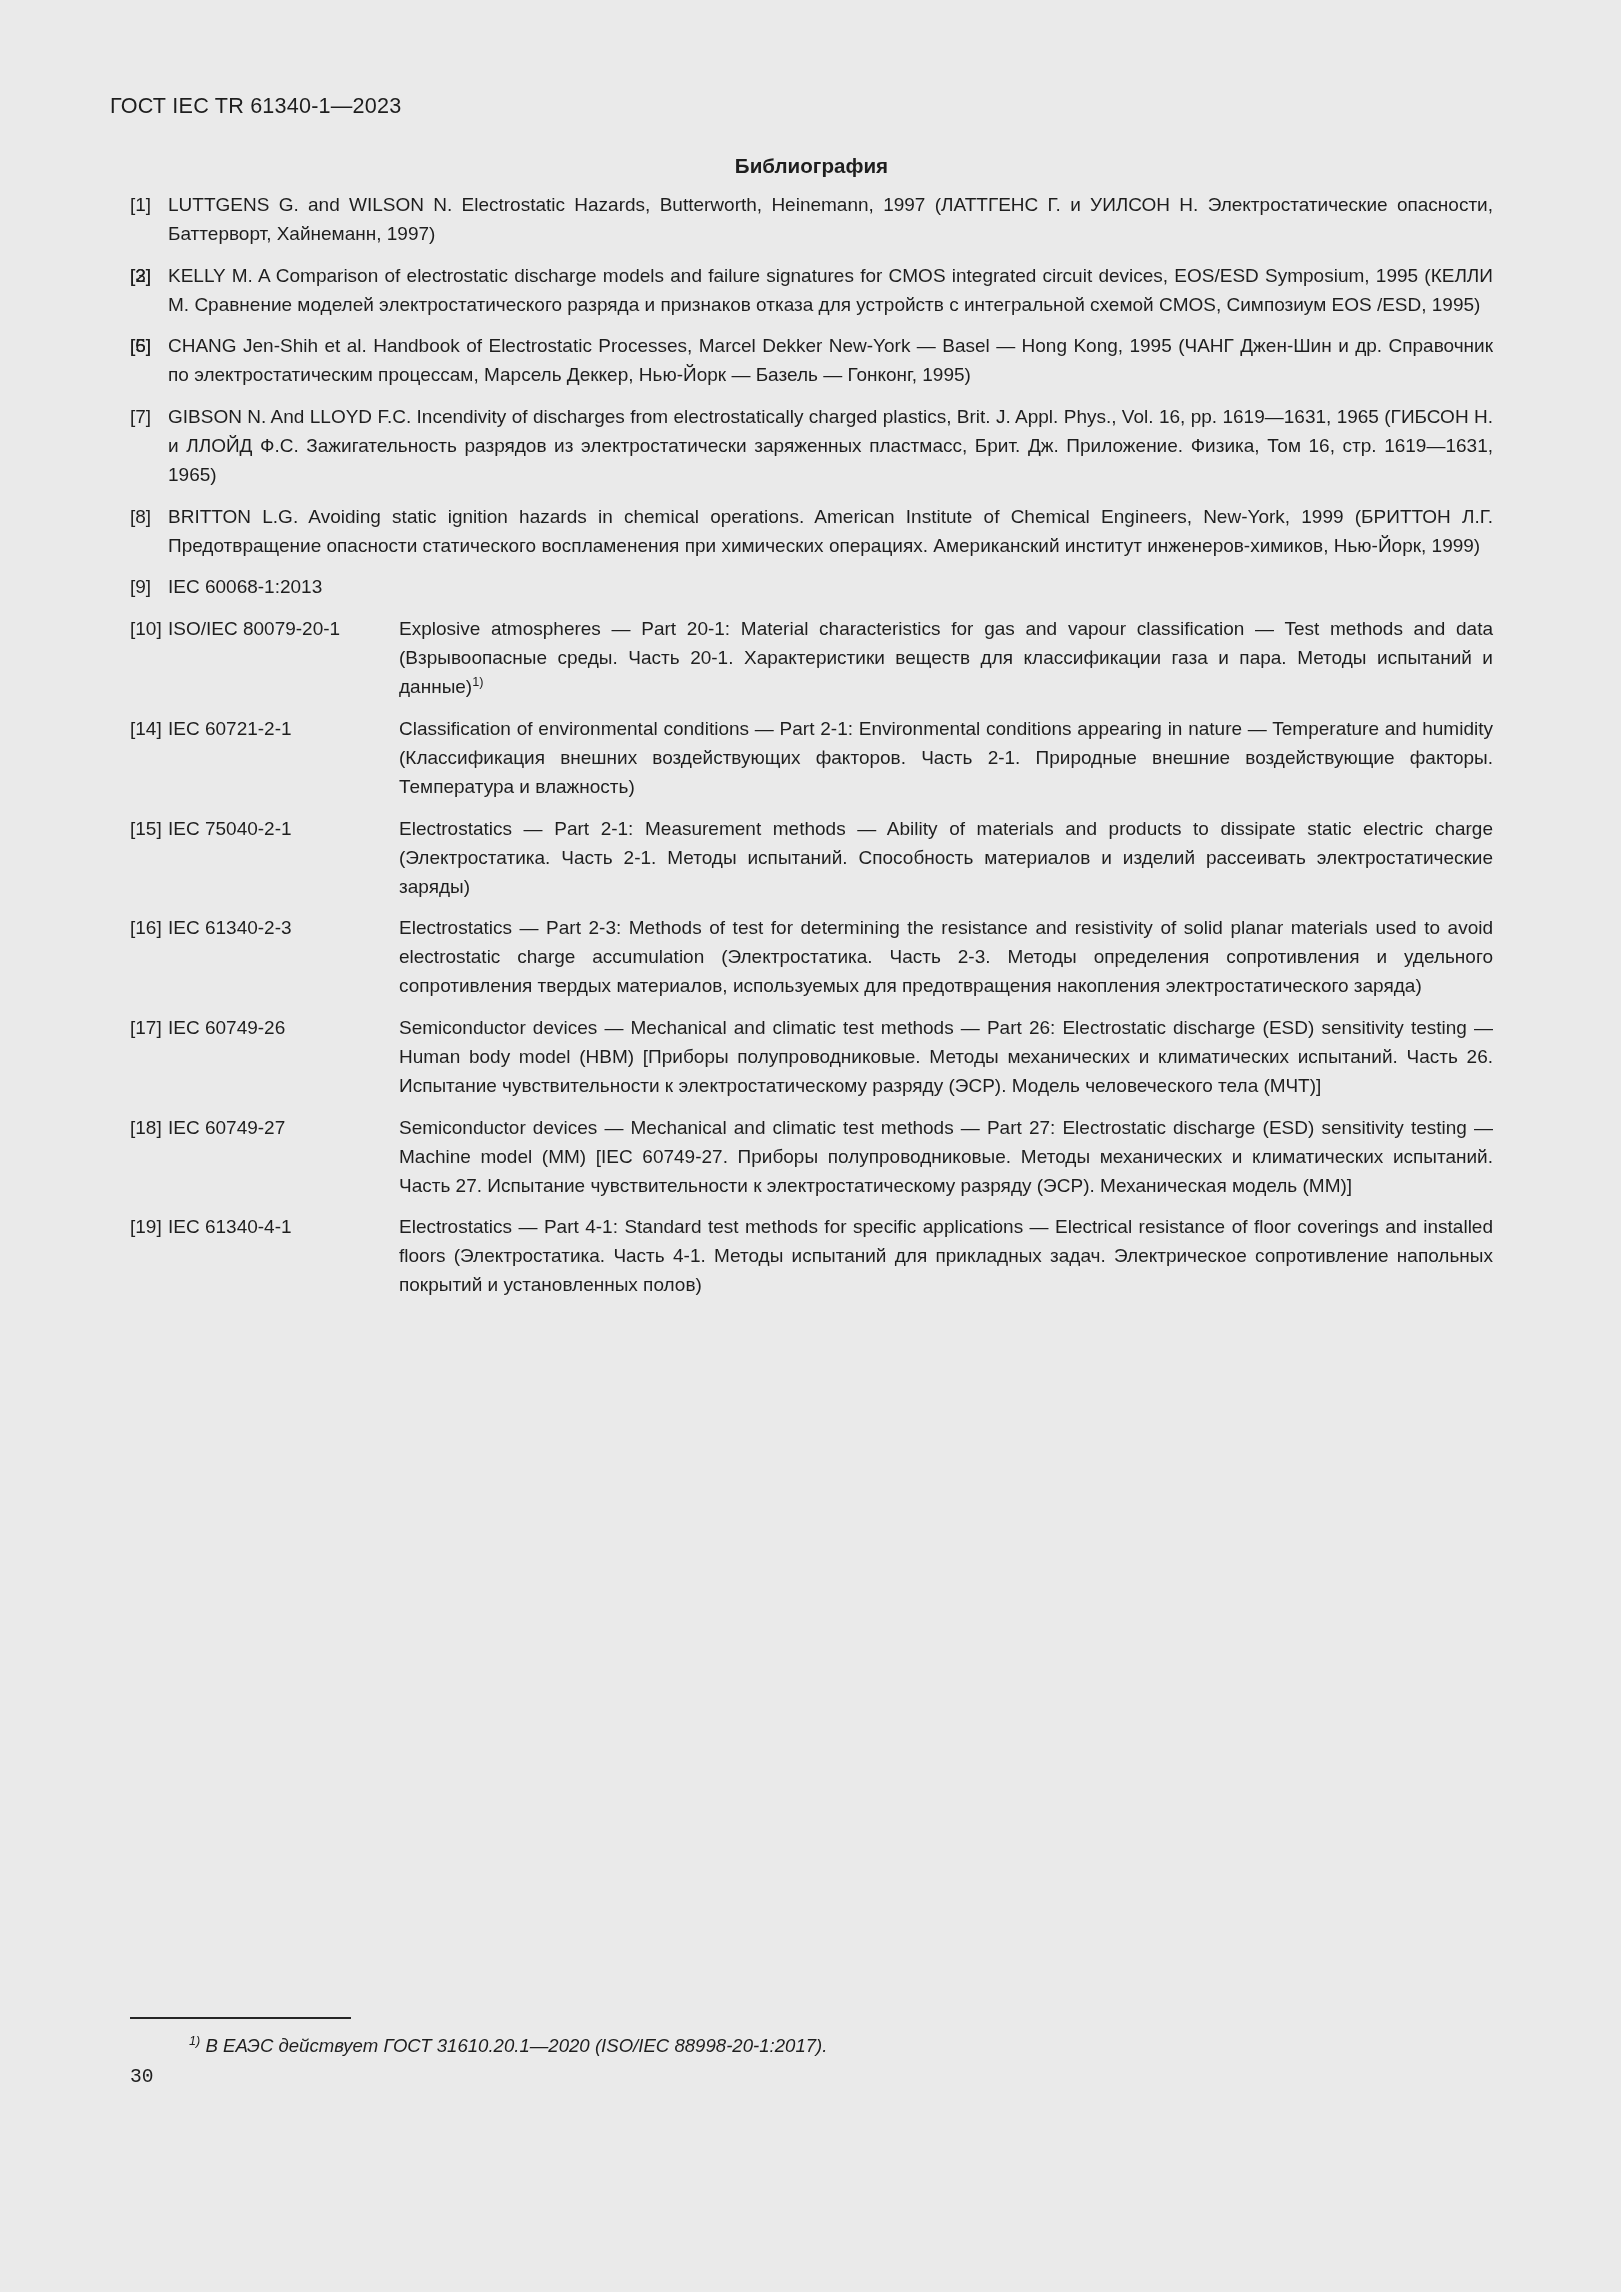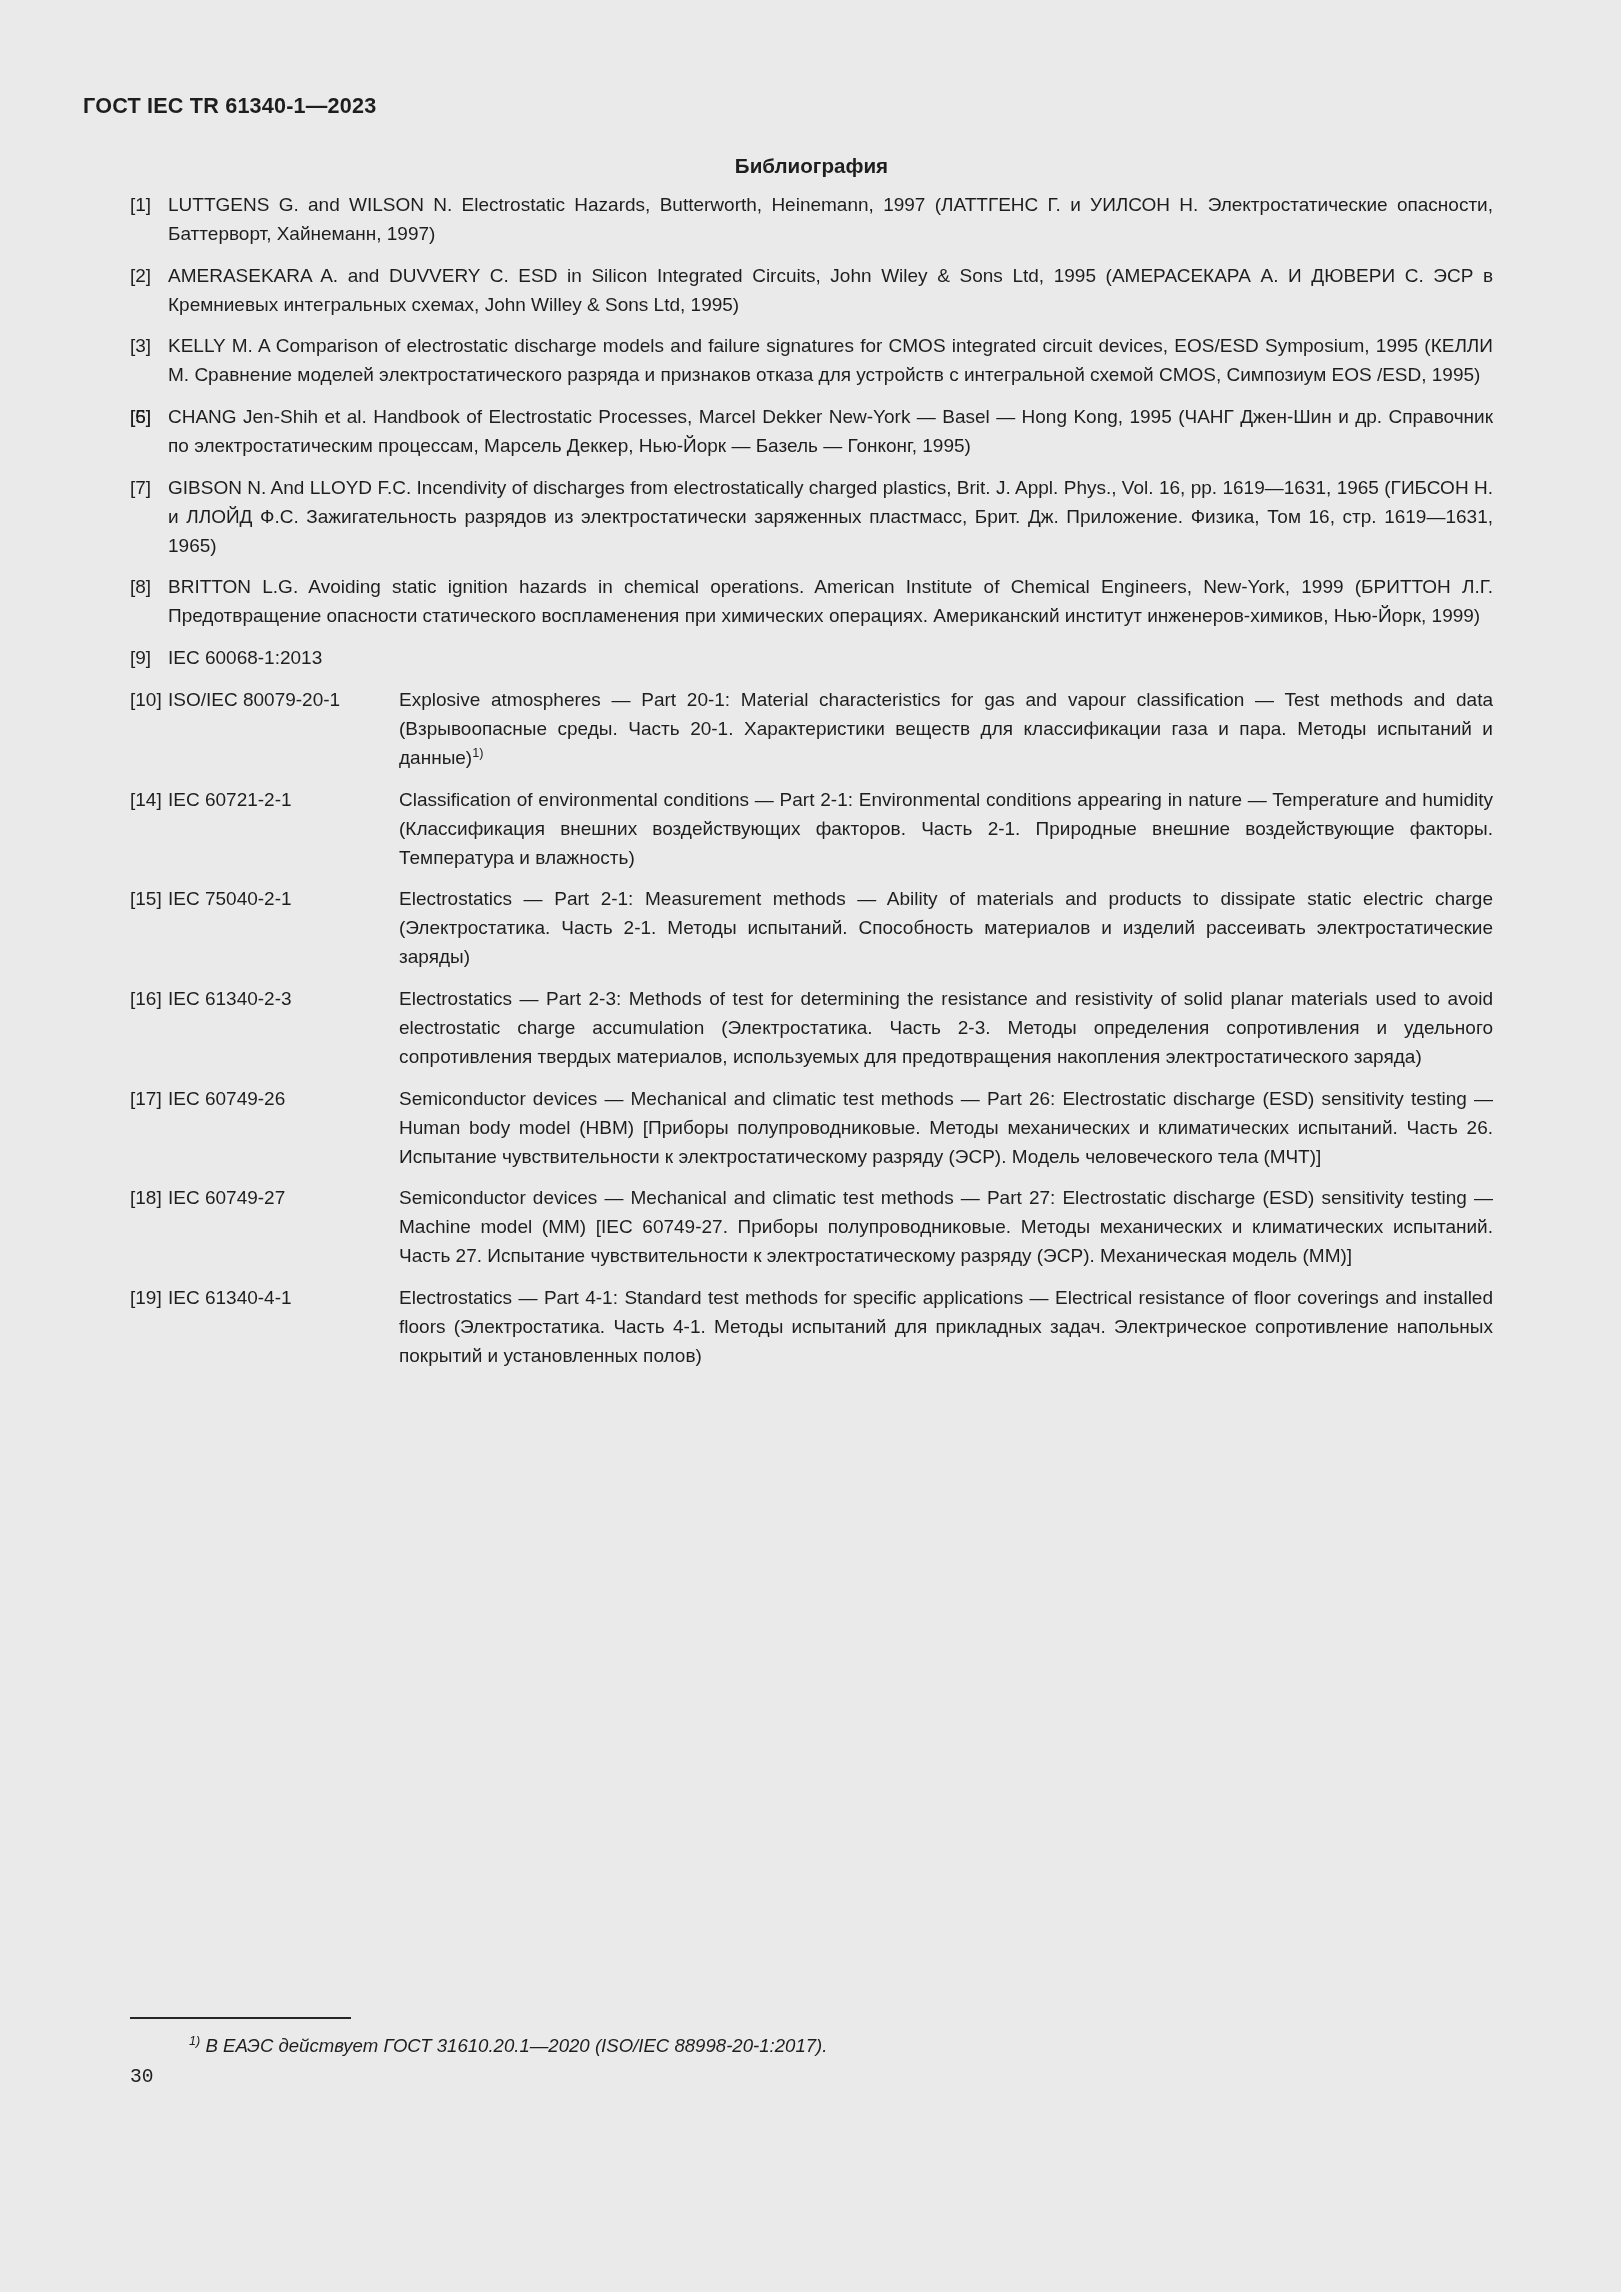--- a/index.html
+++ b/index.html
@@ -11,23 +11,23 @@
   * { box-sizing: border-box; }
   .page {
     position: relative;
     width: 1621px;
     height: 2293px;
     background: var(--bg, #eaeaea);
     padding-top: 93px;
     overflow: hidden;
   }
   .doc-header {
-    margin: 0 128px 0 83px;
+    margin: 0 128px 0 110px;
     font-size: 21.6px;
-    font-weight: bold;
+    font-weight: normal;
     letter-spacing: 0.2px;
   }
   .doc-title {
     margin: 35px 128px 12px 130px;
     font-size: 20.6px;
     font-weight: bold;
     text-align: center;
   }
   ol.refs {
     list-style: none;
@@ -86,21 +86,21 @@
 <body>
 
 <div class="page">
 
   <div class="doc-header">ГОСТ IEC TR 61340-1—2023</div>
 
   <div class="doc-title">Библиография</div>
 
   <ol class="refs" id="refs">
       <li class="ref plain"><span class="ref-label">[1]</span><span>LUTTGENS G. and WILSON N. Electrostatic Hazards, Butterworth, Heinemann, 1997 (ЛАТТГЕНС Г. и УИЛСОН Н. Электростатические опасности, Баттерворт, Хайнеманн, 1997)</span></li>
-      <li class="ref plain"><span class="ref-label">[2]</span><span>AMERASEKARA A. and DUVVERY C. ESD in Silicon Integrated Circuits, John Wiley &amp; Sons Ltd, 1995 (АМЕРАСЕКАРА А. И ДЮВЕРИ С. ЭСР в Кремниевых интегральных схемах, John Willey &amp; Sons Ltd, 1995)</span></li>
+      <li class="ref plain"><span class="ref-label">[2]</span></li>
       <li class="ref plain"><span class="ref-label">[3]</span><span>KELLY M. A Comparison of electrostatic discharge models and failure signatures for CMOS integrated circuit devices, EOS/ESD Symposium, 1995 (КЕЛЛИ М. Сравнение моделей электростатического разряда и признаков отказа для устройств с интегральной схемой CMOS, Симпозиум EOS /ESD, 1995)</span></li>
       <li class="ref plain"><span class="ref-label">[5]</span></li>
       <li class="ref plain"><span class="ref-label">[6]</span><span>CHANG Jen-Shih et al. Handbook of Electrostatic Processes, Marcel Dekker New-York — Basel — Hong Kong, 1995 (ЧАНГ Джен-Шин и др. Справочник по электростатическим процессам, Марсель Деккер, Нью-Йорк — Базель — Гонконг, 1995)</span></li>
       <li class="ref plain"><span class="ref-label">[7]</span><span>GIBSON N. And LLOYD F.C. Incendivity of discharges from electrostatically charged plastics, Brit. J. Appl. Phys., Vol. 16, pp. 1619—1631, 1965 (ГИБСОН Н. и ЛЛОЙД Ф.С. Зажигательность разрядов из электростатически заряженных пластмасс, Брит. Дж. Приложение. Физика, Том 16, стр. 1619—1631, 1965)</span></li>
       <li class="ref plain"><span class="ref-label">[8]</span><span>BRITTON L.G. Avoiding static ignition hazards in chemical operations. American Institute of Chemical Engineers, New-York, 1999 (БРИТТОН Л.Г. Предотвращение опасности статического воспламенения при химических операциях. Американский институт инженеров-химиков, Нью-Йорк, 1999)</span></li>
       <li class="ref cols">
         <span class="ref-label">[9]</span>
         <span class="ref-code">IEC 60068-1:2013</span>
       </li>
       <li class="ref cols">

